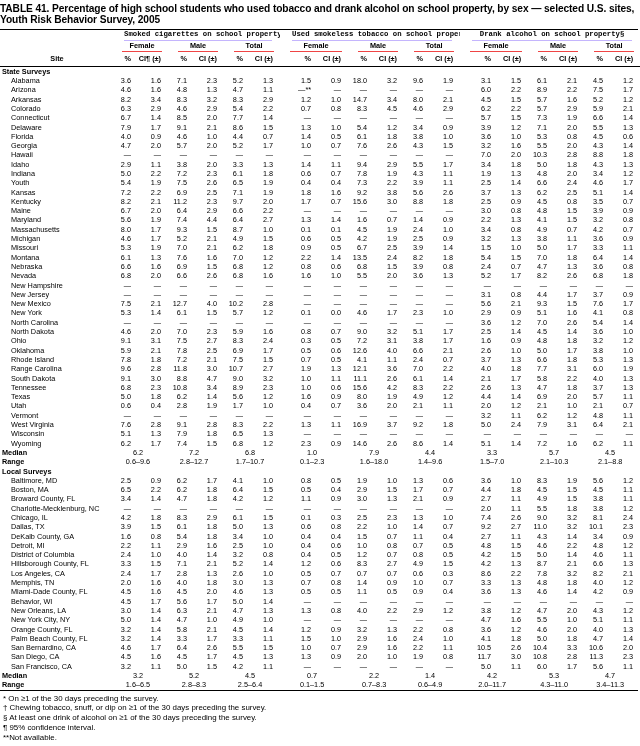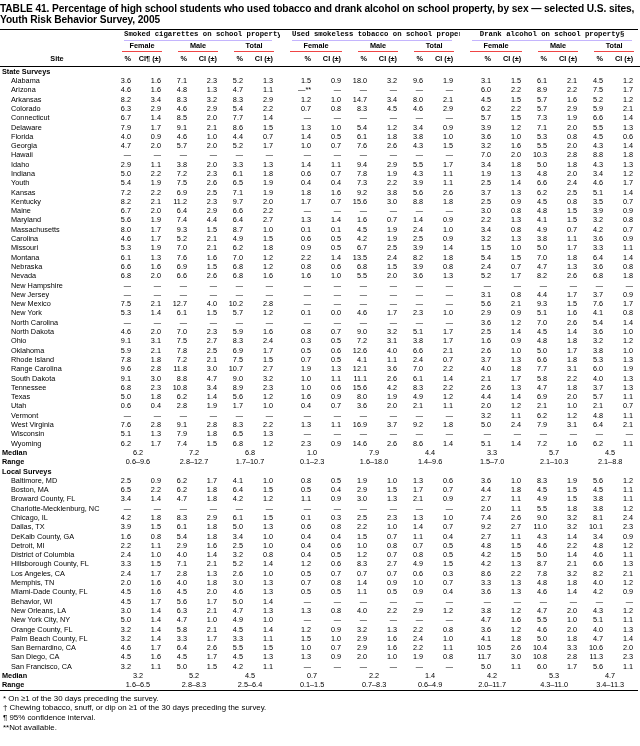--- a/index.html
+++ b/index.html
@@ -471,21 +471,21 @@
           <td class="num">2.4</td>
           <td class="num">1.0</td>
           <td class="num">3.4</td>
           <td class="num">0.8</td>
           <td class="num">4.9</td>
           <td class="num">0.7</td>
           <td class="num">4.2</td>
           <td class="num">0.7</td>
         </tr>
         <tr>
-          <td class="site">Carolina</td>
+          <td class="site">Michigan</td>
           <td class="num">4.6</td>
           <td class="num">1.7</td>
           <td class="num">5.2</td>
           <td class="num">2.1</td>
           <td class="num">4.9</td>
           <td class="num">1.5</td>
           <td class="num">0.6</td>
           <td class="num">0.5</td>
           <td class="num">4.2</td>
           <td class="num">1.9</td>
@@ -1452,16 +1452,17 @@
           <td class="num2" colspan="2">4.3–11.0</td>
           <td class="num2" colspan="2">3.4–11.3</td>
         </tr>
       </tbody>
   </table>
 
   <div class="rule"></div>
   <div class="foot" id="footnotes">
       <div class="fn">* On ≥1 of the 30 days preceding the survey.</div>
       <div class="fn">† Chewing tobacco, snuff, or dip on ≥1 of the 30 days preceding the survey.</div>
+      <div class="fn">§ At least one drink of alcohol on ≥1 of the 30 days preceding the survey.</div>
       <div class="fn">¶ 95% confidence interval.</div>
       <div class="fn">**Not available.</div>
     </div>
 </div>
 
 </body></html>

